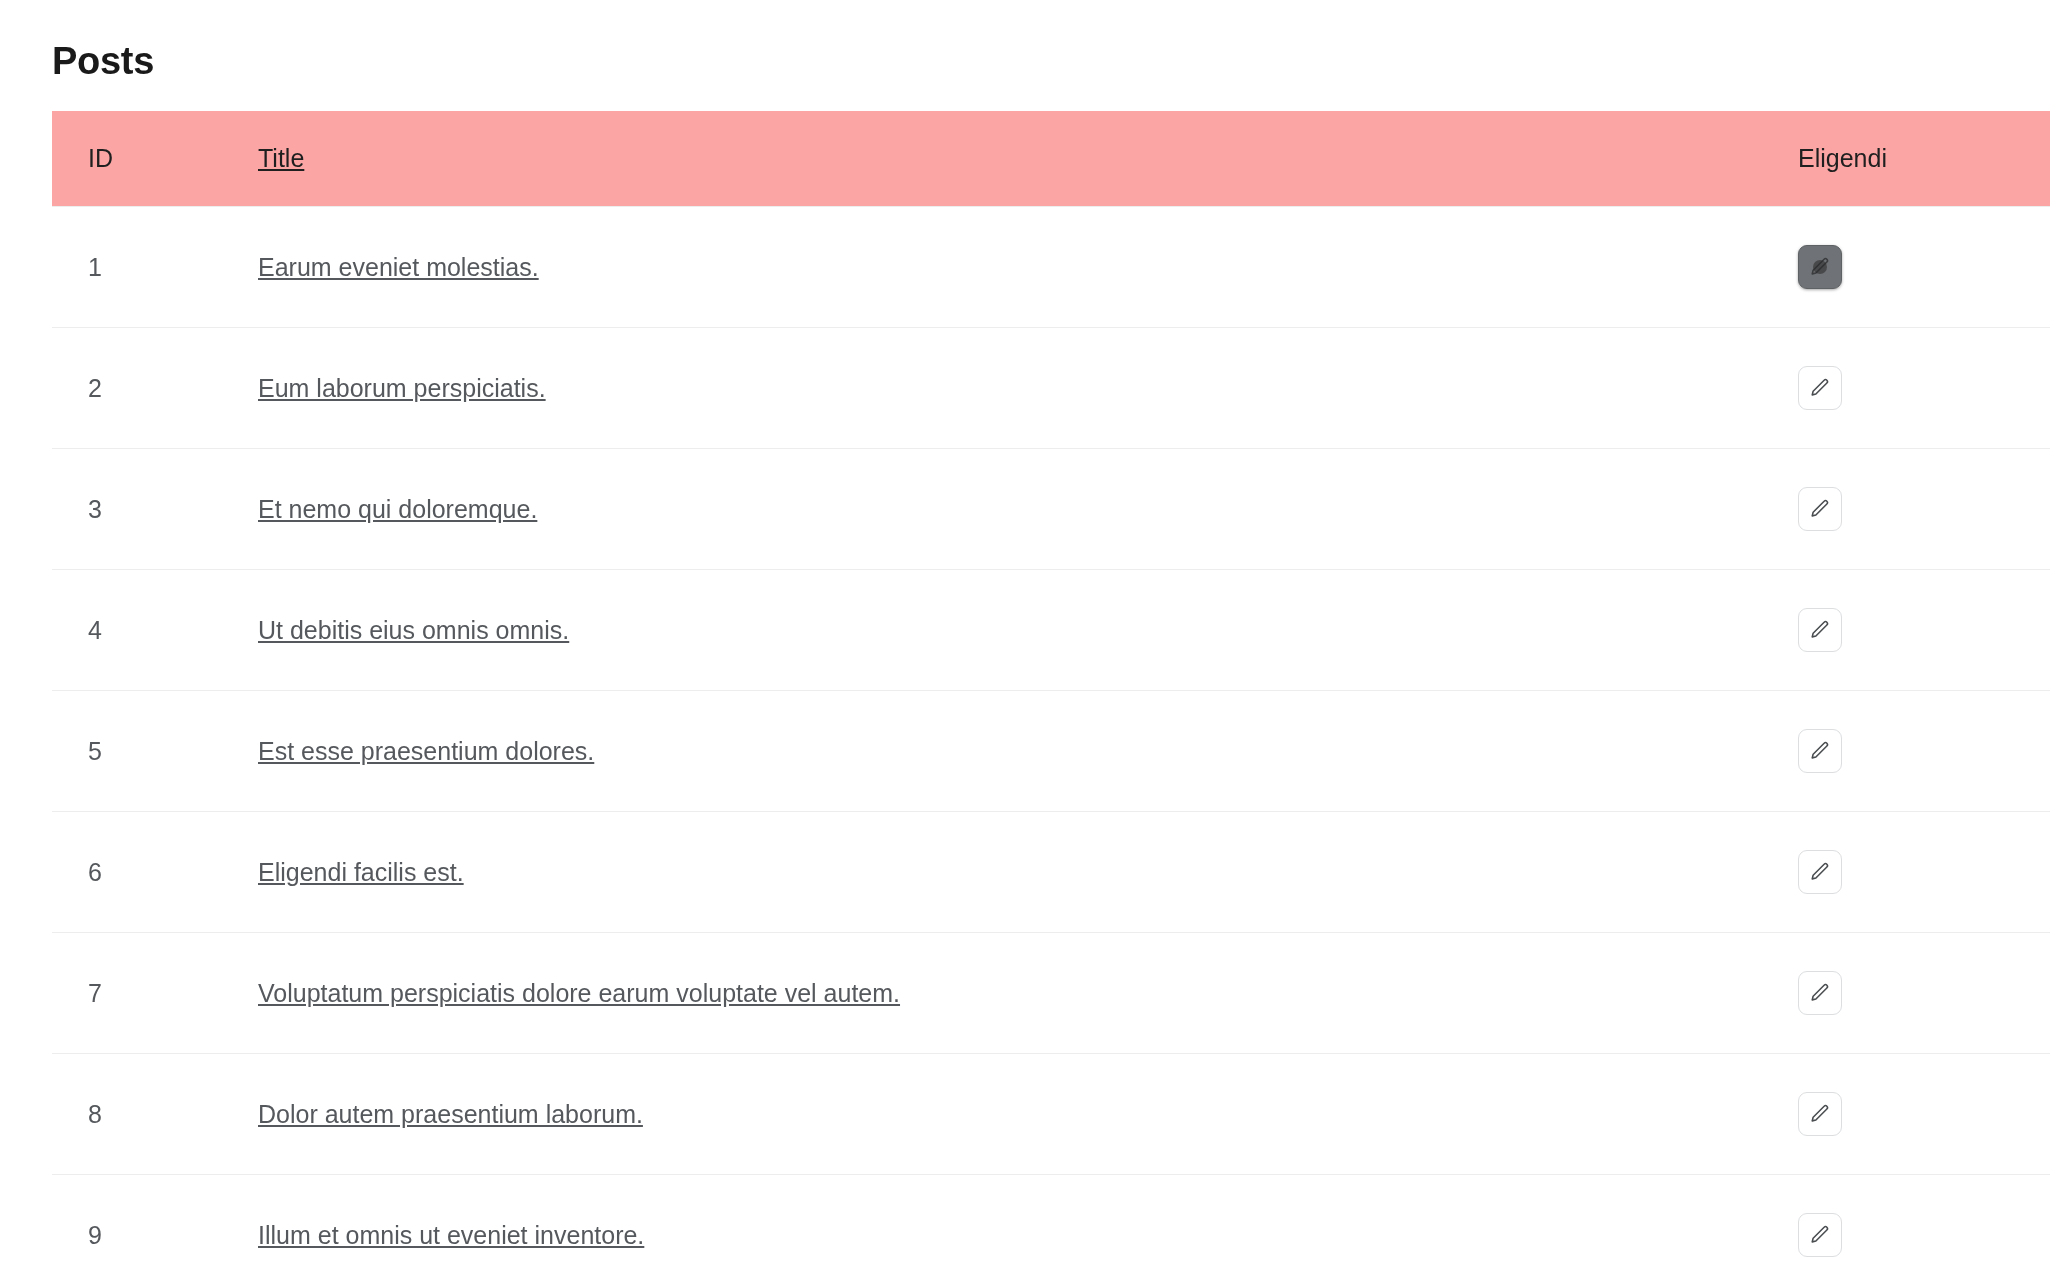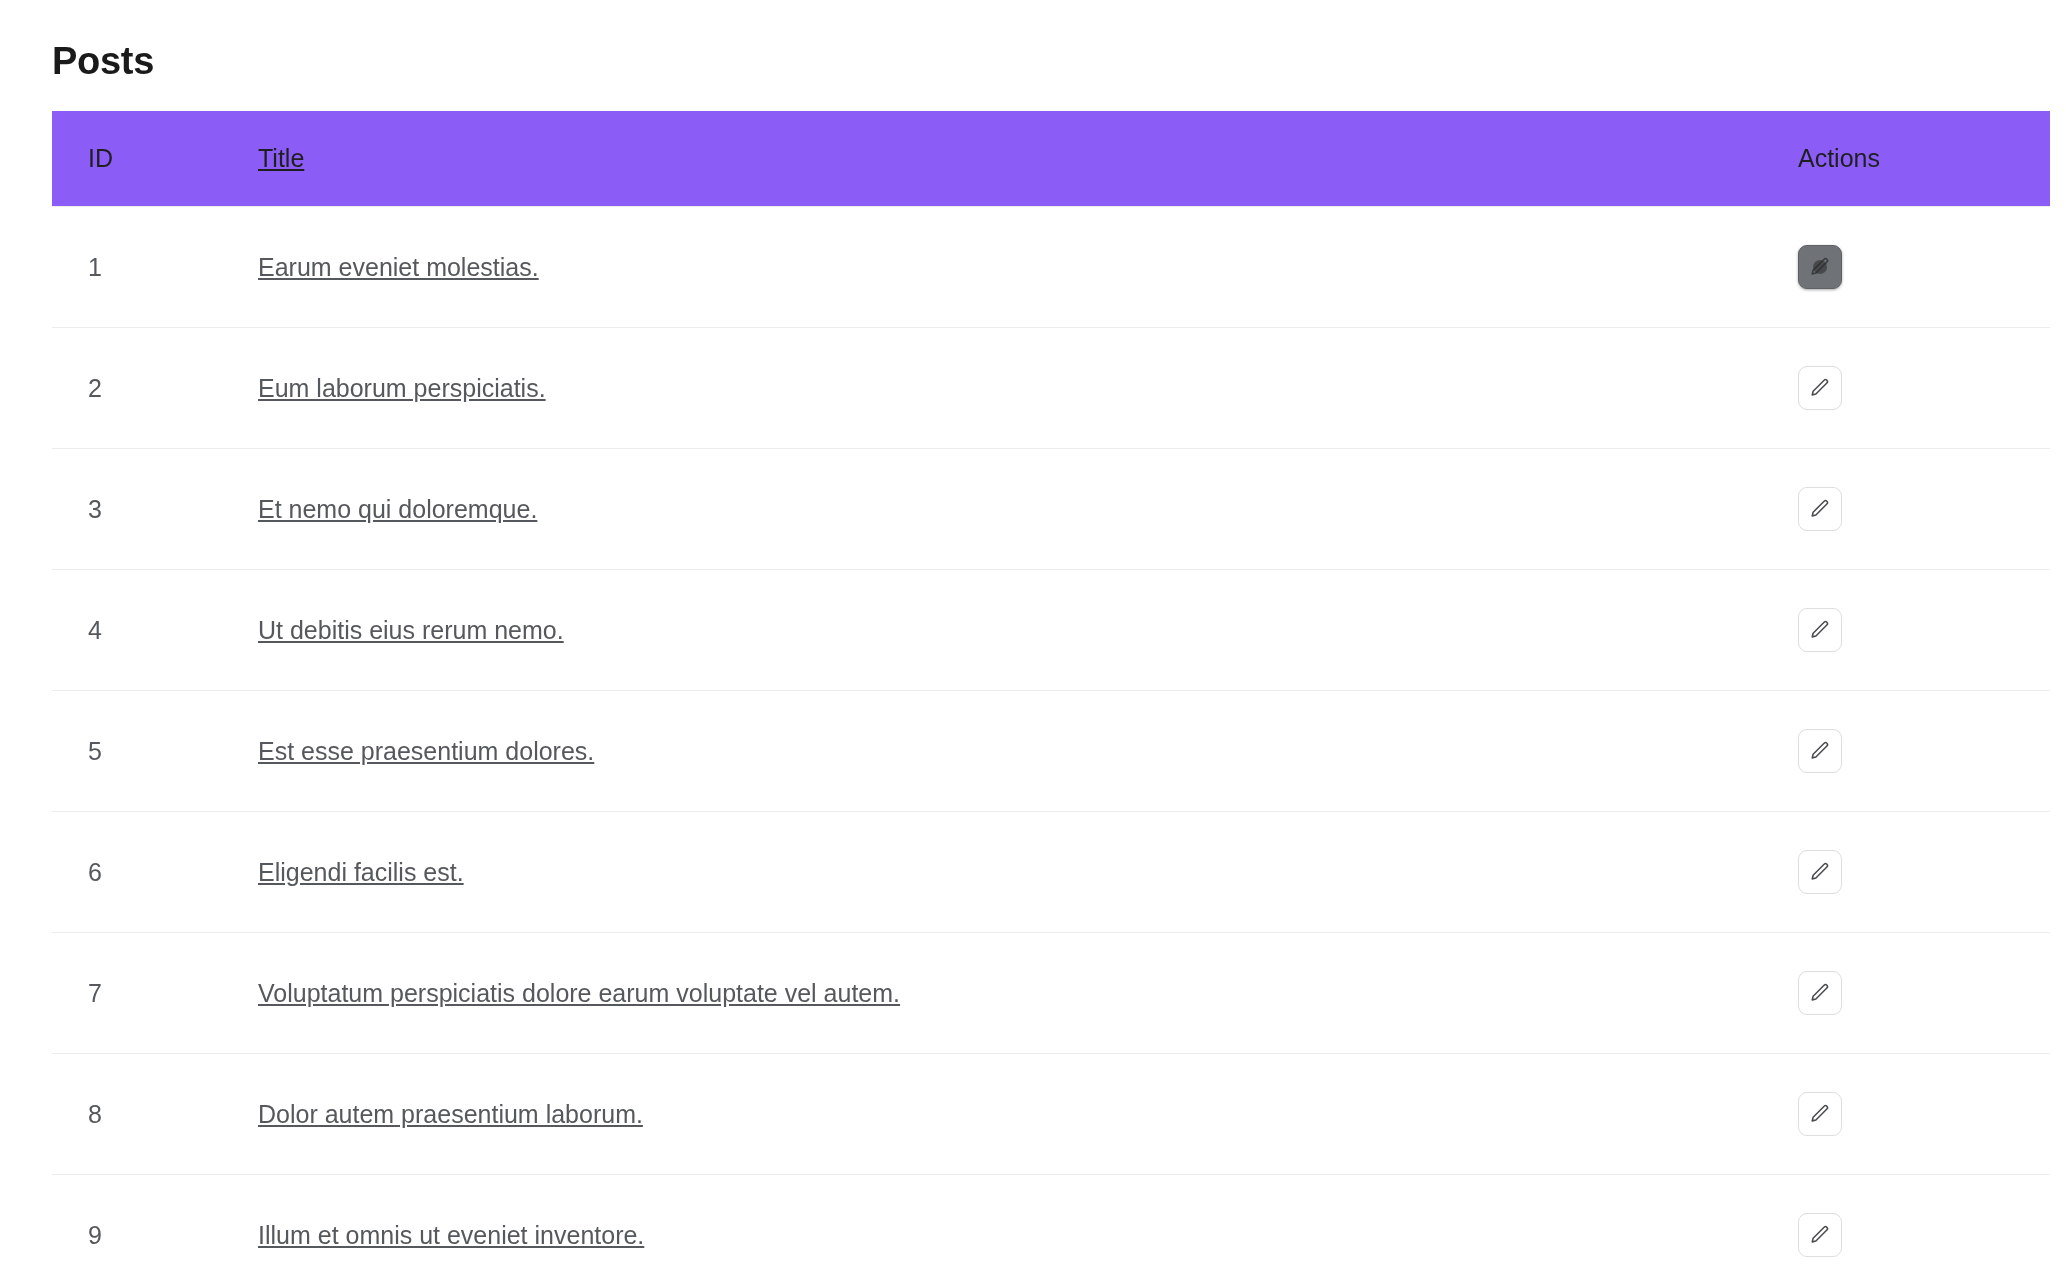--- a/index.html
+++ b/index.html
@@ -35,21 +35,21 @@
     box-sizing: border-box;
   }
 
   table.posts-table {
     width: 100%;
     border-collapse: collapse;
     table-layout: fixed;
   }
 
   table.posts-table thead tr {
-    background: #8b5cf6;
+    background: #fca5a5;
   }
 
   table.posts-table thead th {
     text-align: left;
     font-size: 25px;
     font-weight: normal;
     color: #1f1f1f;
     padding: 33px 0 33px 0;
     border-bottom: 1px solid #eceded;
   }
@@ -127,21 +127,21 @@
 <div class="page">
 
   <h1 class="page-title">Posts</h1>
 
   <div class="table-wrap">
     <table class="posts-table">
       <thead>
         <tr>
           <th class="col-id">ID</th>
           <th class="col-title">Title</th>
-          <th class="col-actions">Actions</th>
+          <th class="col-actions">Eligendi</th>
         </tr>
       </thead>
       <tbody>
 
         <tr>
           <td class="col-id">1</td>
           <td class="col-title">Earum eveniet molestias.</td>
           <td class="col-actions">
             <button class="edit-btn hovered">
               <span>
@@ -177,21 +177,21 @@
                 <svg width="22" height="22" viewBox="0 0 24 24" fill="none" stroke="#4a4d50" stroke-width="1.7" stroke-linecap="round" stroke-linejoin="round">
                   <path d="M16.5 3.5a2.12 2.12 0 0 1 3 3L7.5 18.5 3.5 19.5l1-4z"></path>
                 </svg>
               </span>
             </button>
           </td>
         </tr>
 
         <tr>
           <td class="col-id">4</td>
-          <td class="col-title">Ut debitis eius rerum nemo.</td>
+          <td class="col-title">Ut debitis eius omnis omnis.</td>
           <td class="col-actions">
             <button class="edit-btn">
               <span>
                 <svg width="22" height="22" viewBox="0 0 24 24" fill="none" stroke="#4a4d50" stroke-width="1.7" stroke-linecap="round" stroke-linejoin="round">
                   <path d="M16.5 3.5a2.12 2.12 0 0 1 3 3L7.5 18.5 3.5 19.5l1-4z"></path>
                 </svg>
               </span>
             </button>
           </td>
         </tr>

